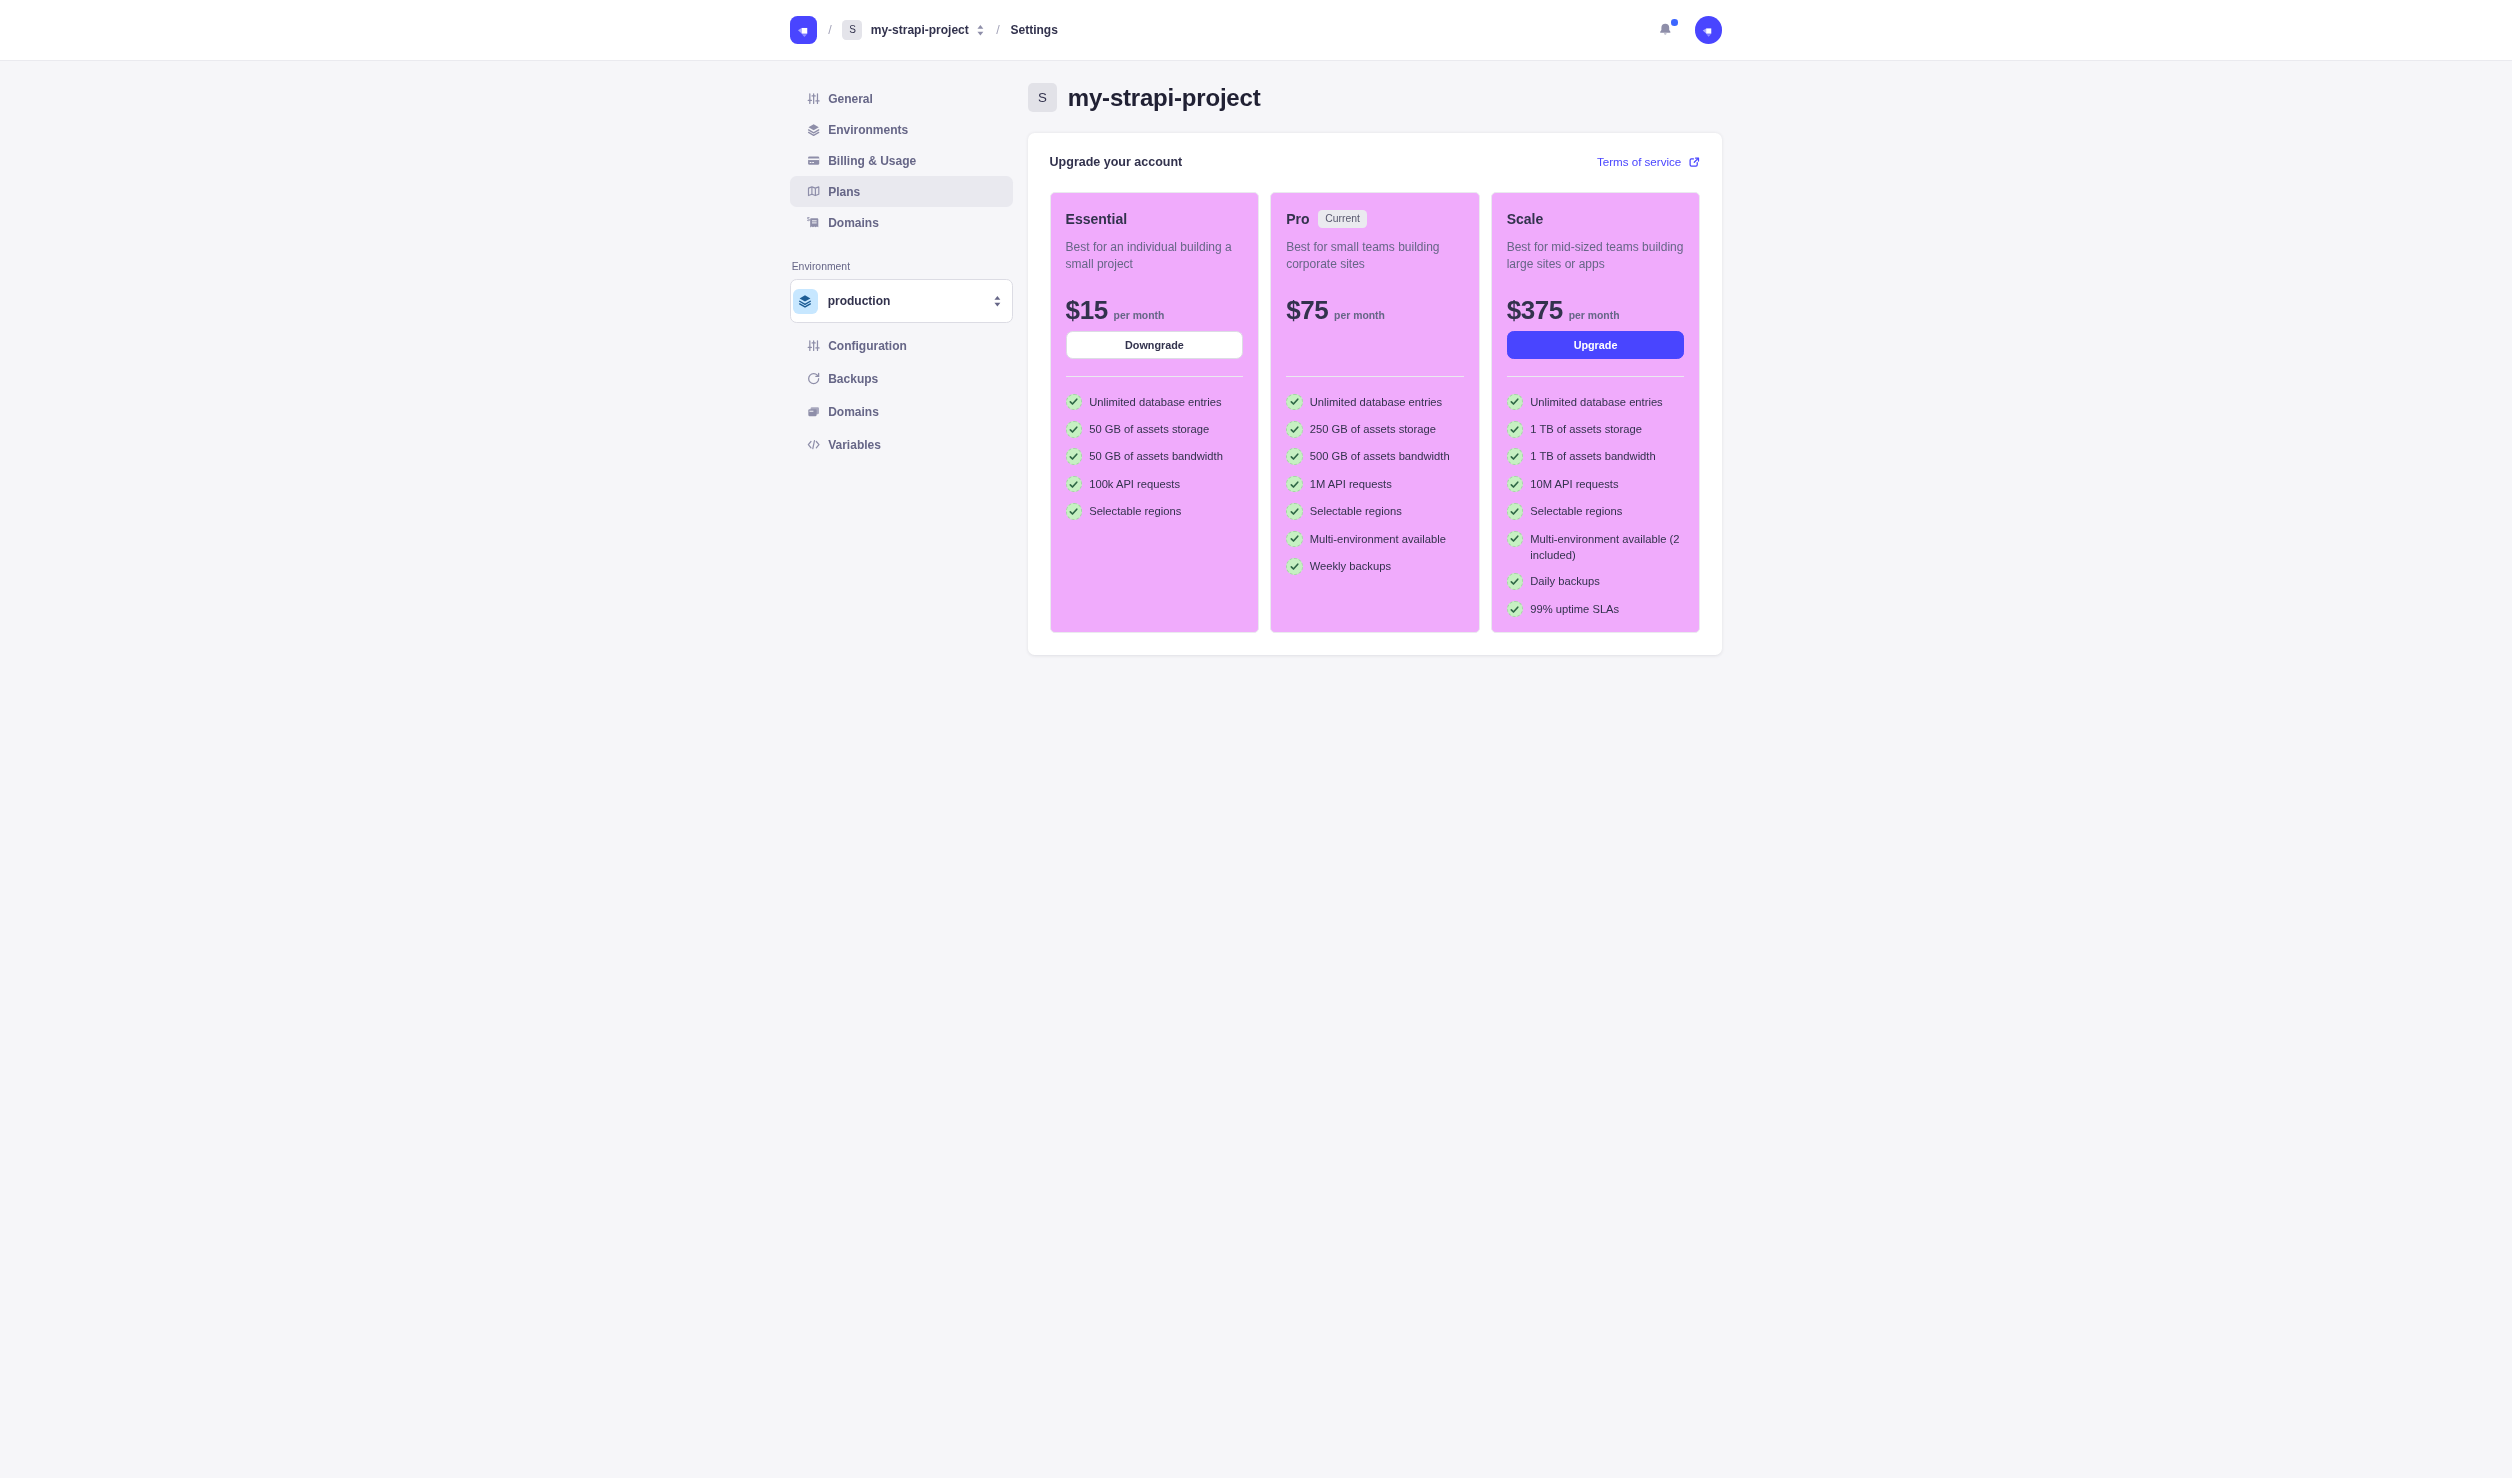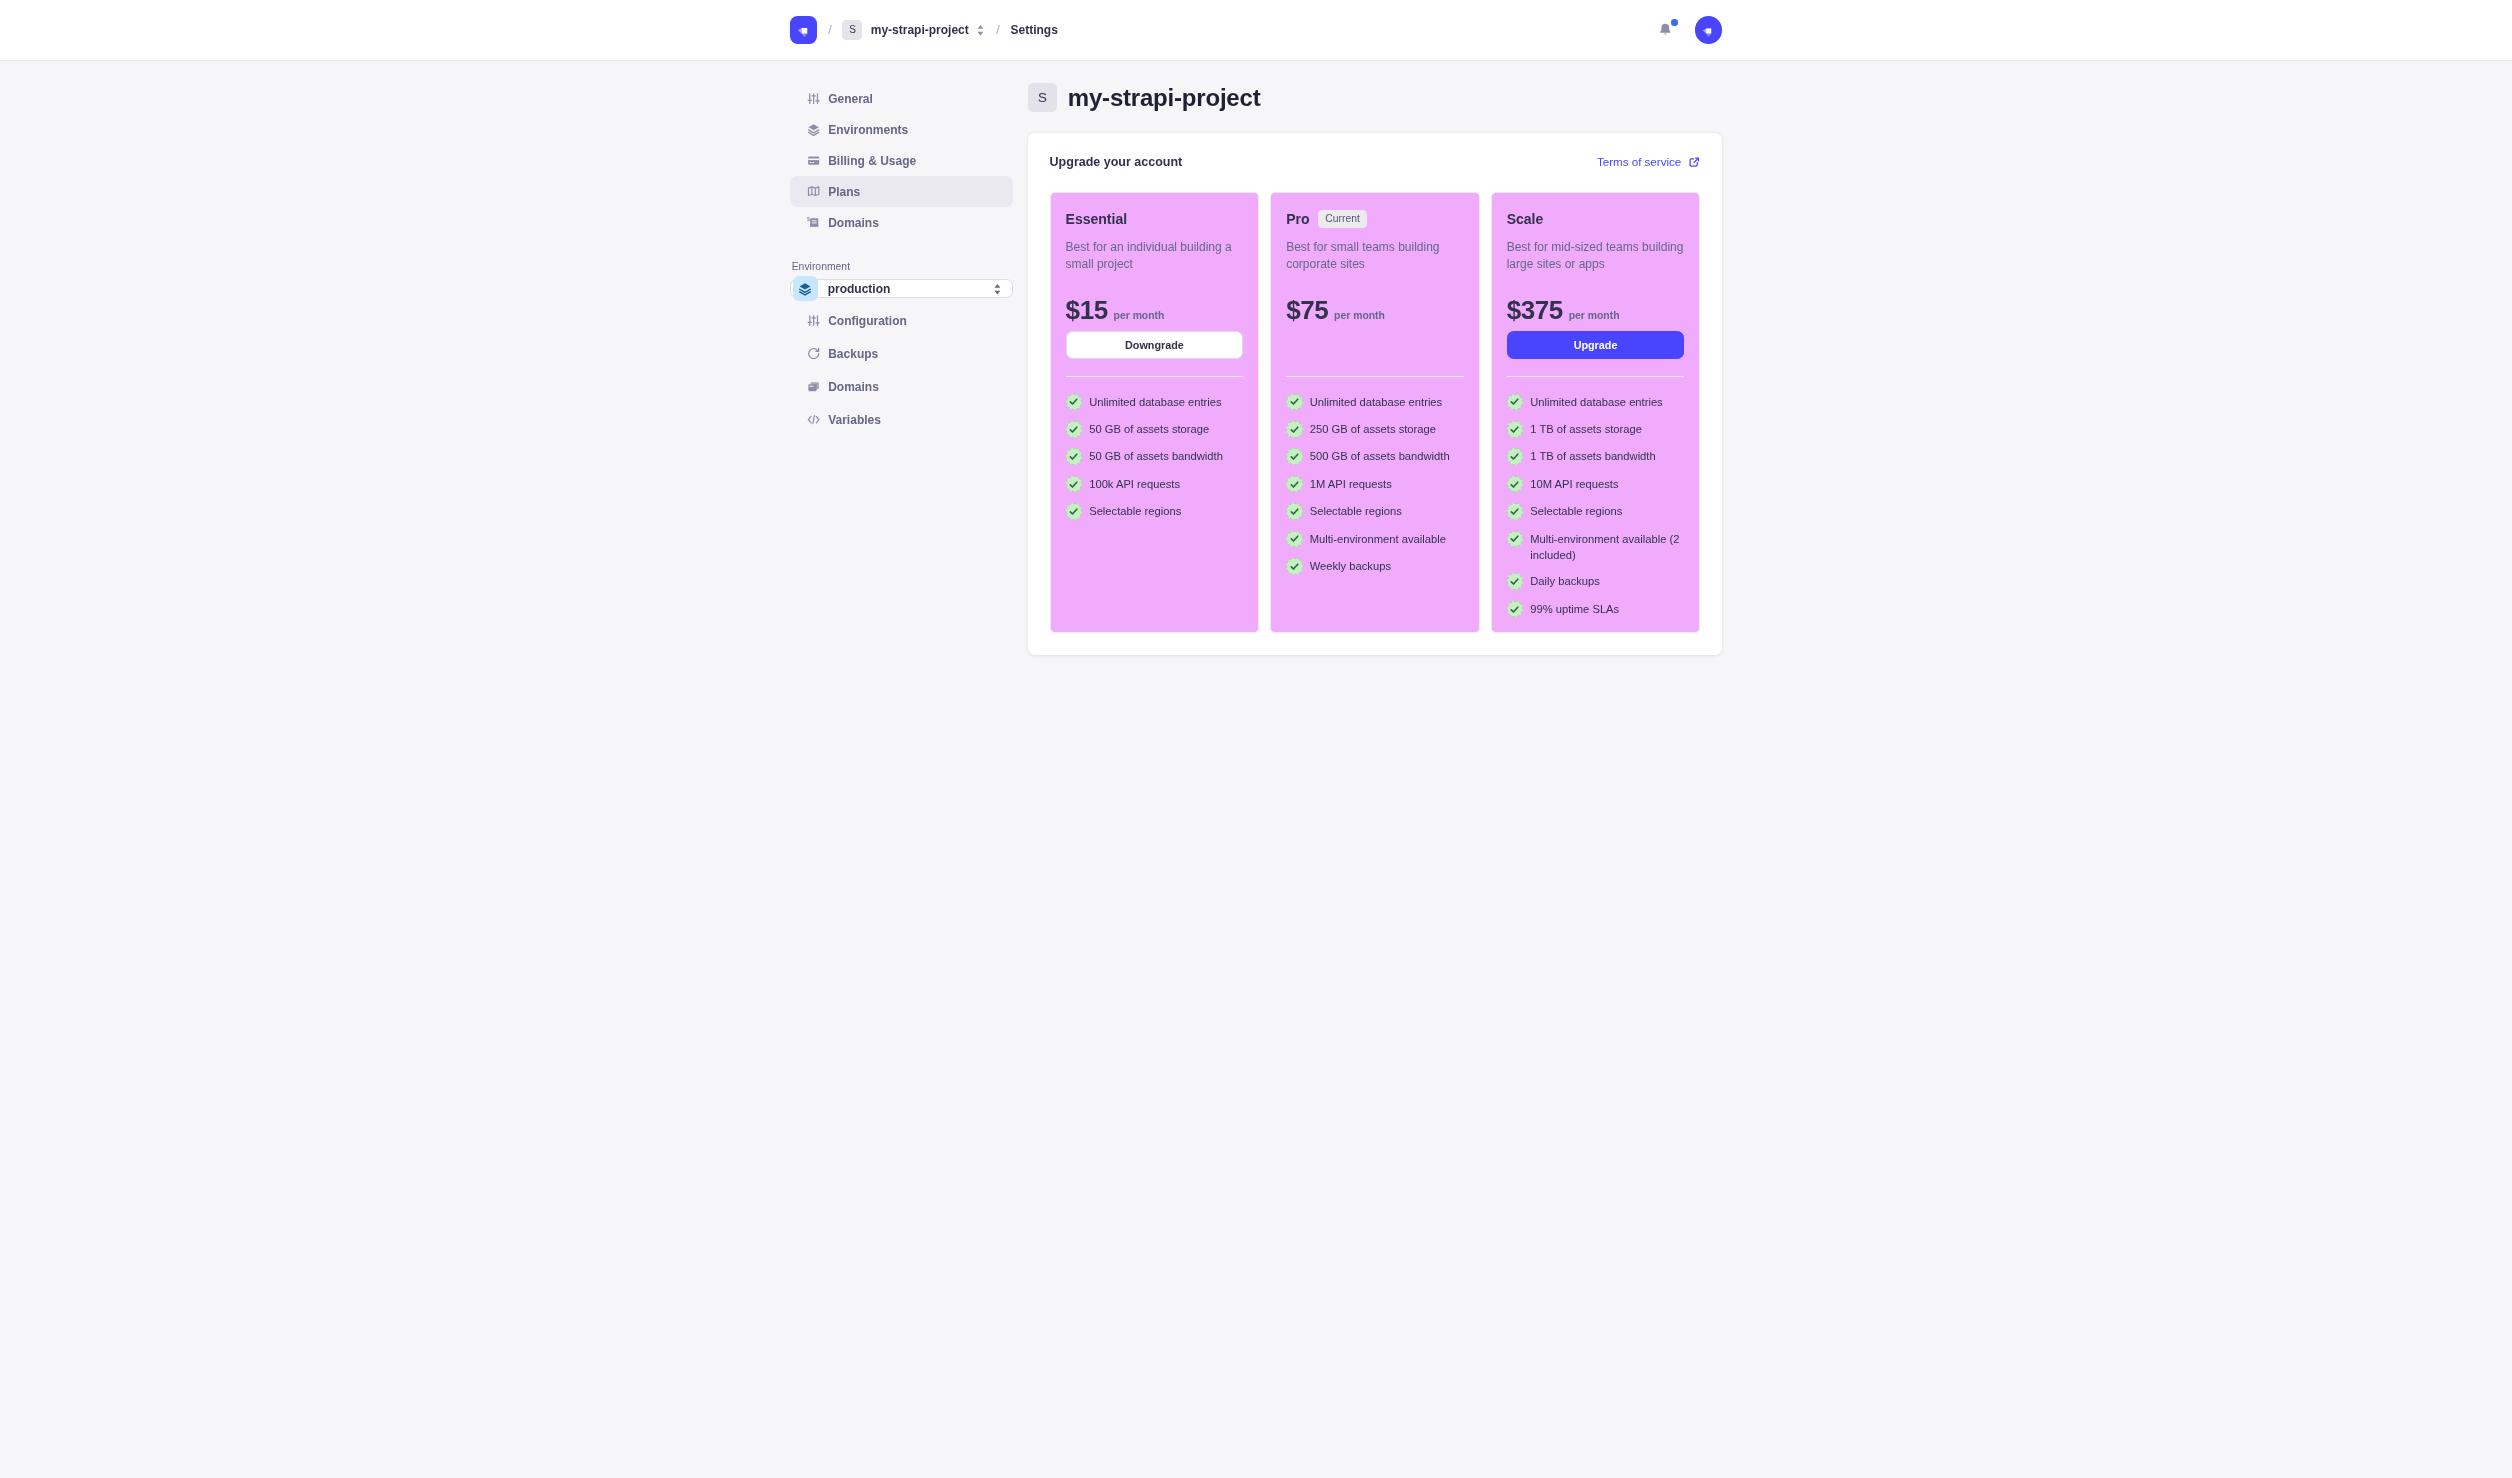--- a/index.html
+++ b/index.html
@@ -43,21 +43,21 @@
   
   .sidebar { width: 223px; flex-shrink: 0; }
   .side-item {
     height: 31px; display: flex; align-items: center; gap: 7.5px; padding: 0 10px 0 17.4px;
     border-radius: 6.6px; color: #666687; font-size: 12px; font-weight: 600; cursor: pointer;
   }
   .side-item .sicon { width: 13.3px; height: 13.3px; color: #8e8ea9; flex-shrink: 0; }
   .side-item.active { background: #e9e9ef; }
   .env-label { margin: 22.4px 0 7.5px 1.7px; font-size: 10.4px; color: #666687; }
   .select {
-    height: 19px; background: #fff; border: 0.8px solid #dcdce4; border-radius: 6.6px;
+    height: 44px; background: #fff; border: 0.8px solid #dcdce4; border-radius: 6.6px;
     display: flex; align-items: center; padding: 1.7px; cursor: pointer;
   }
   .select-icon {
     width: 25px; height: 25px; border-radius: 5.8px; background: #c7e7ff; color: #1c5c94;
     display: flex; align-items: center; justify-content: center; flex-shrink: 0;
   }
   .select-value { margin-left: 10px; font-size: 12px; font-weight: 600; color: #32324d; flex: 1; }
   .select-arrows { margin-right: 7.5px; color: #666687; }
   .env-items { margin-top: 5.8px; }
   .env-items .side-item { height: 33px; }

